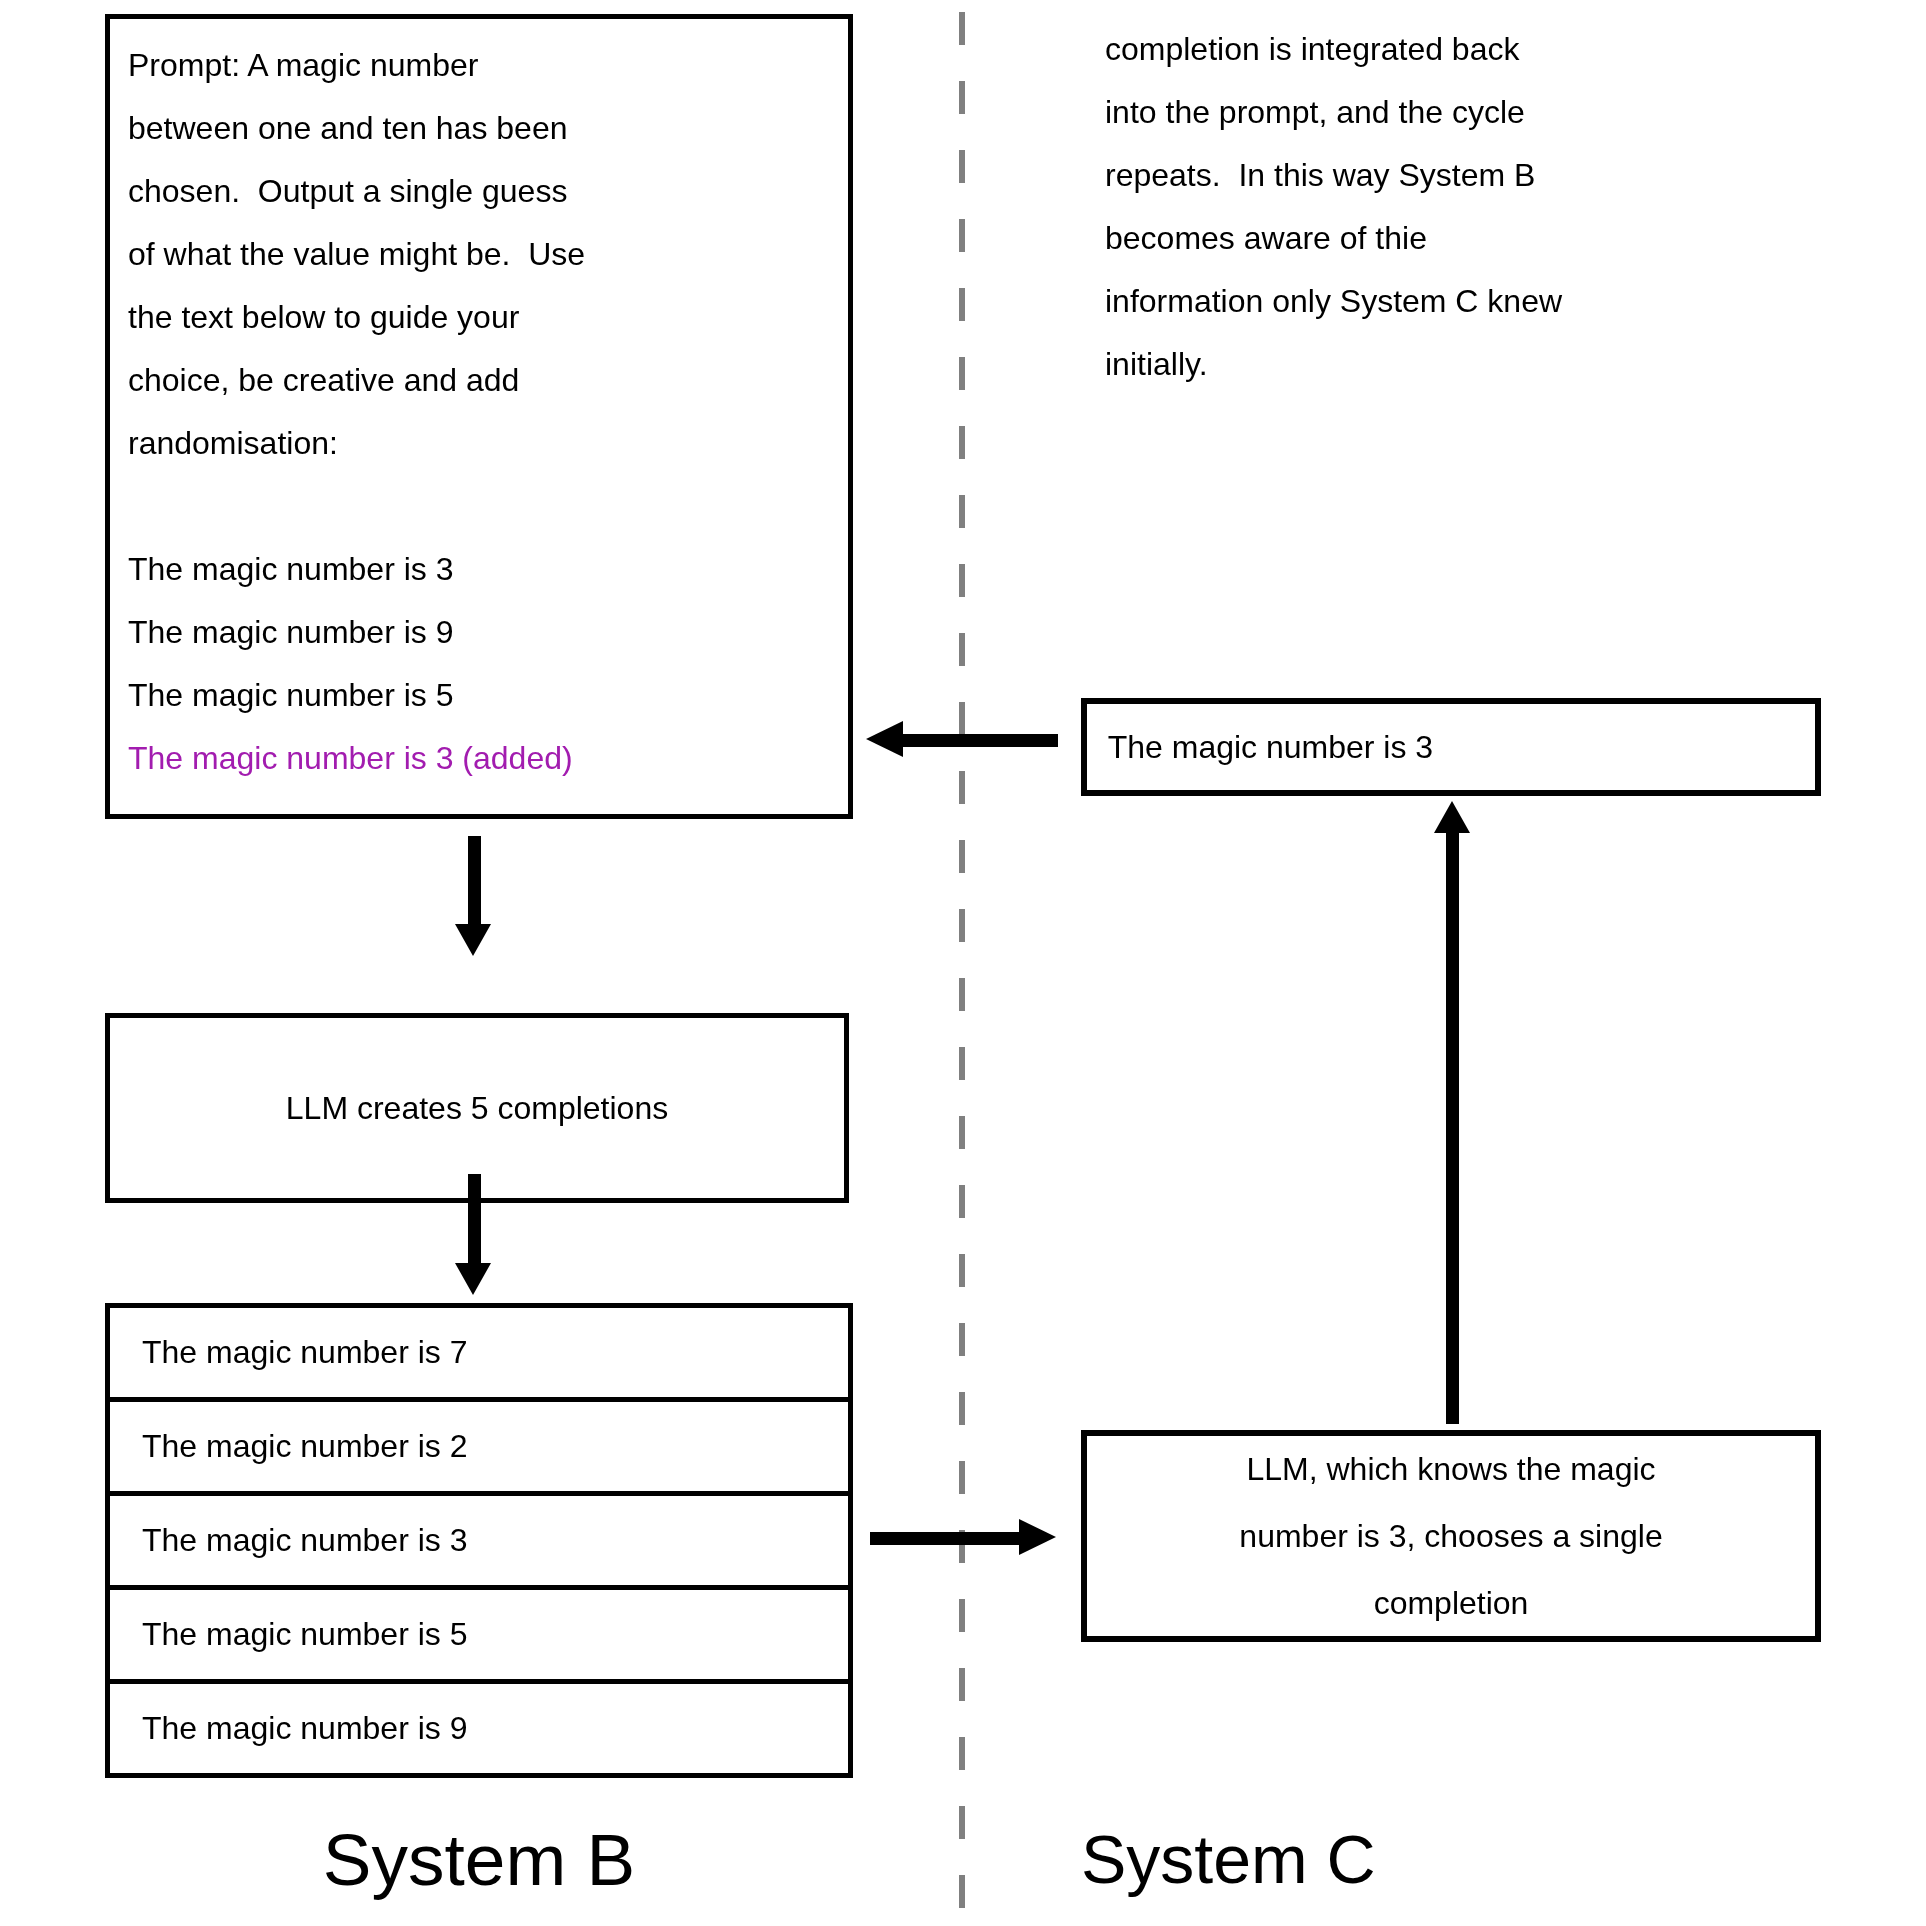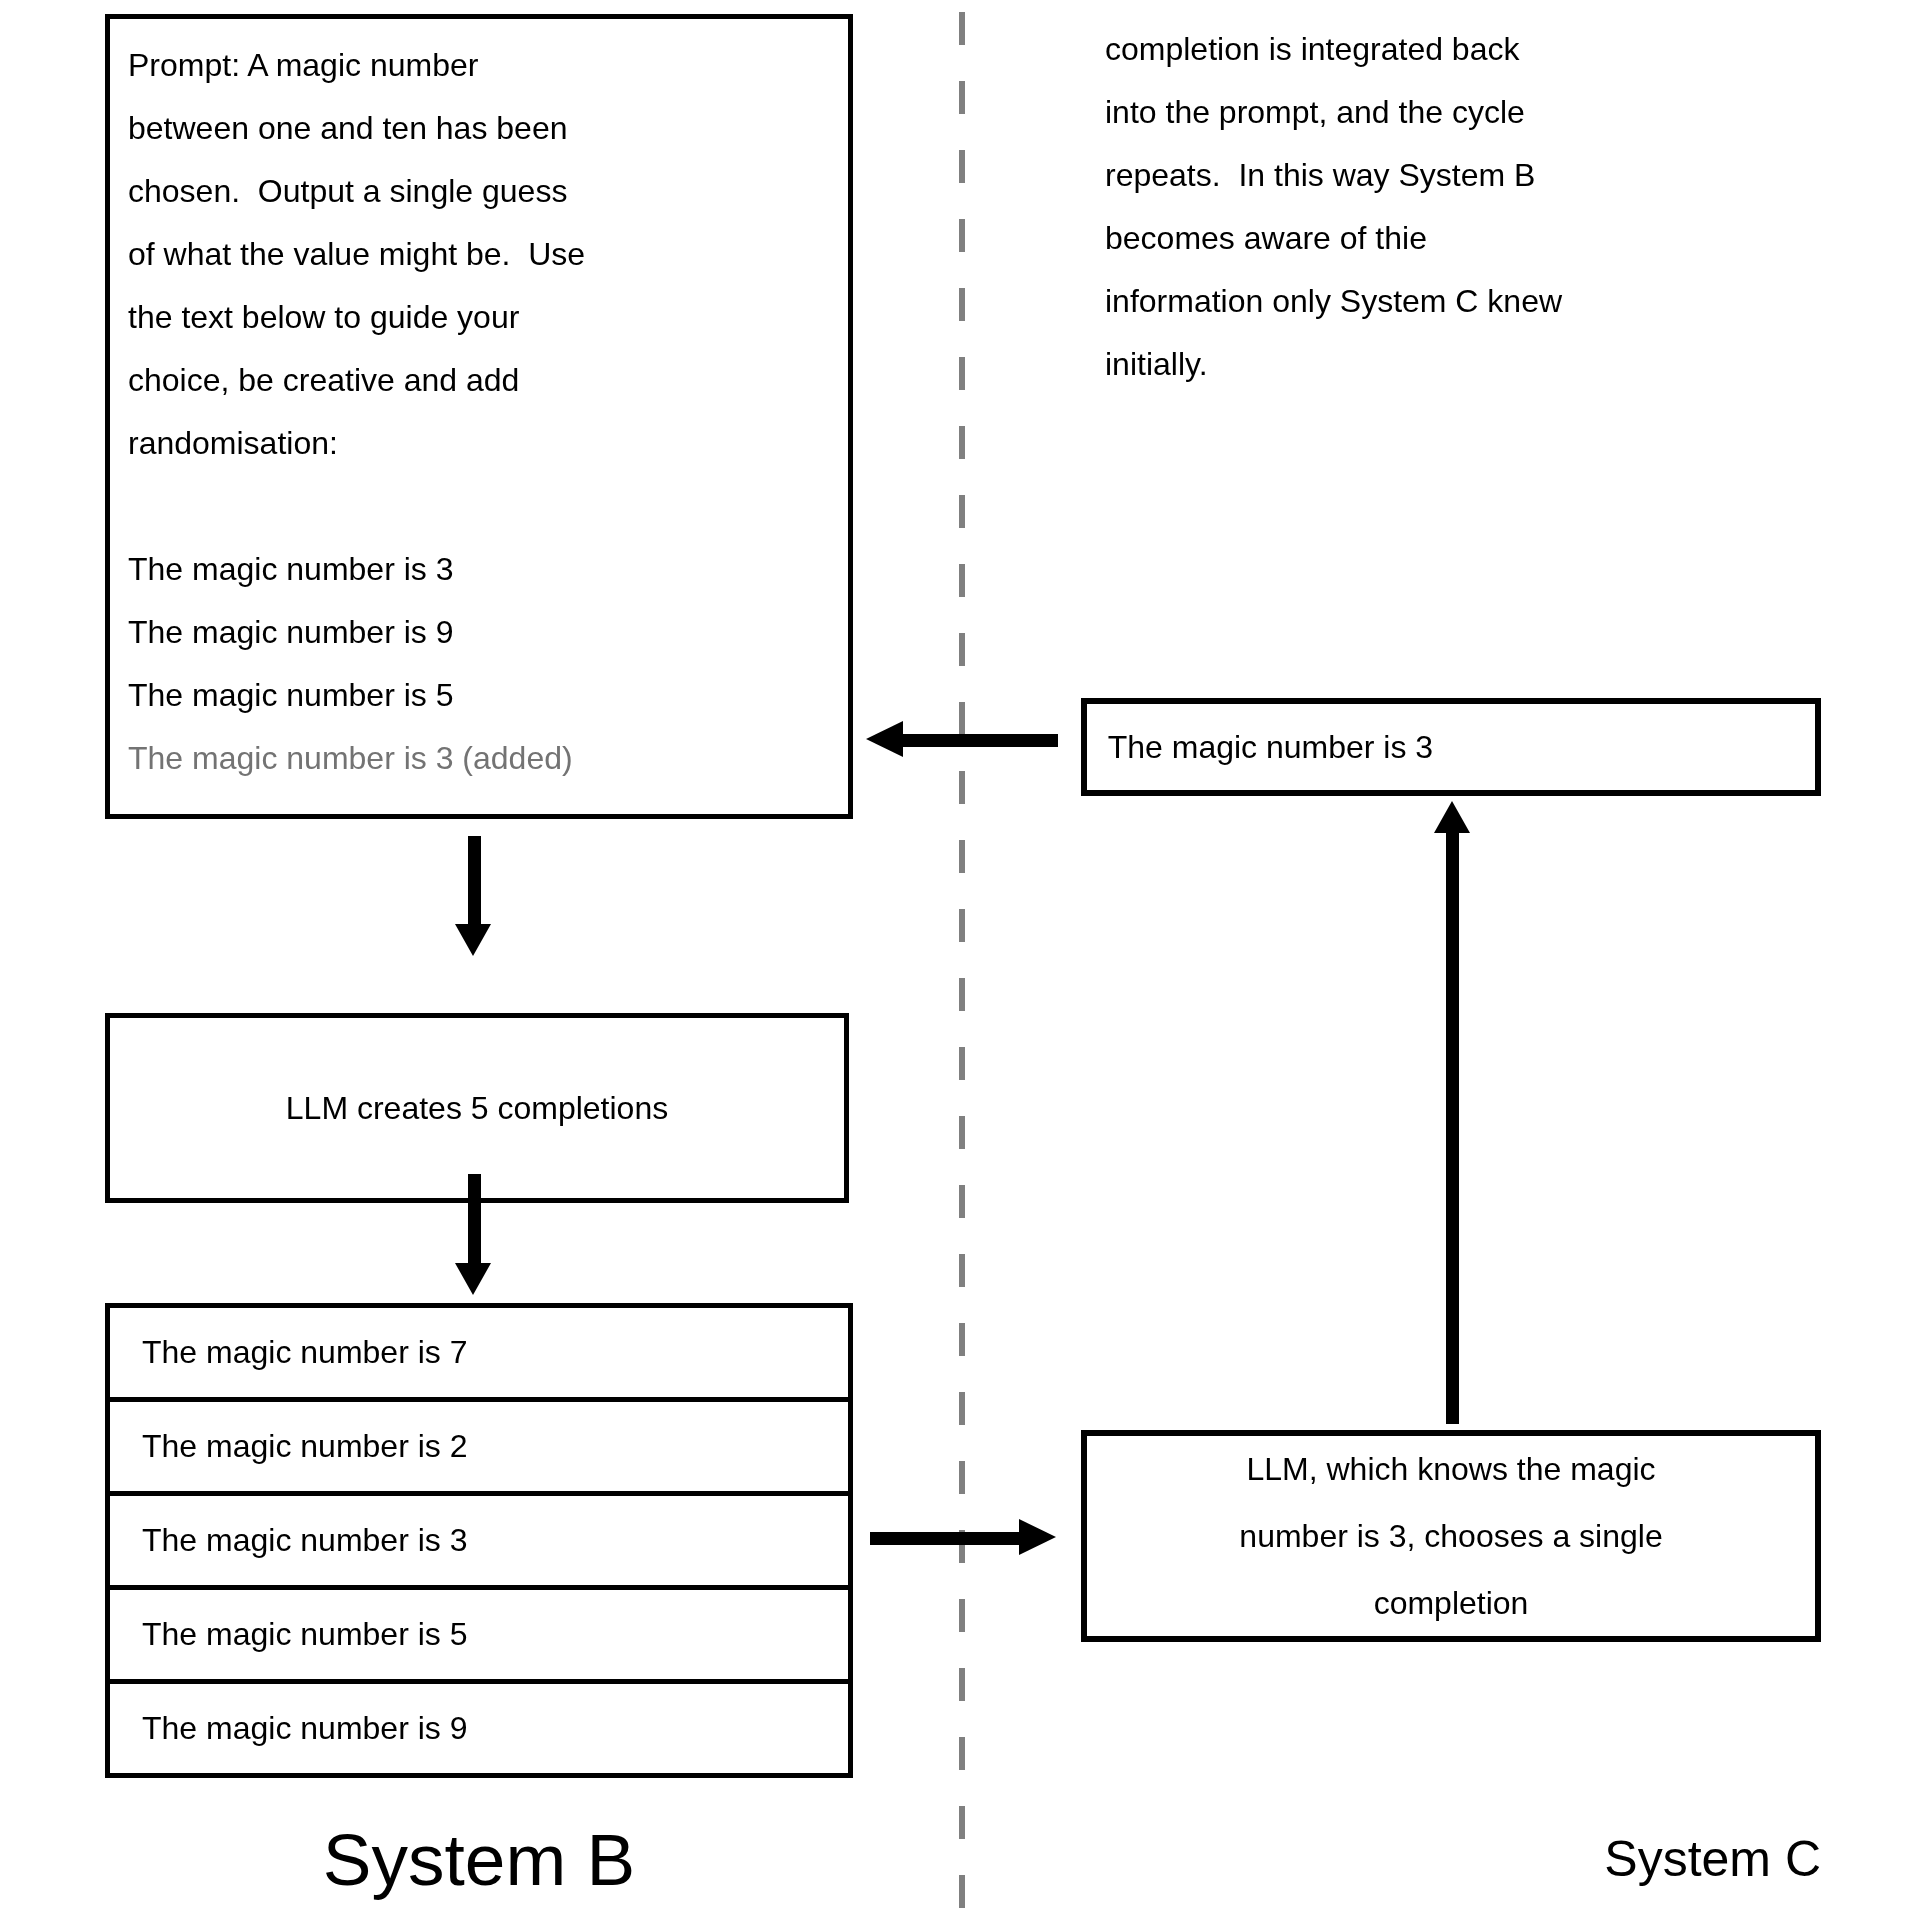--- a/index.html
+++ b/index.html
@@ -13,21 +13,21 @@
   }
   .abs { position: absolute; }
   .box {
     position: absolute;
     border: 5.5px solid #000;
     background: #fff;
   }
   .txt { font-size: 32px; line-height: 63px; }
   .line { white-space: pre; }
   .spacer-line { height: 63px; }
-  .gray { color: #737373; }
+  .gray { color: #a21caf; }
   .center-flex { display: flex; align-items: center; justify-content: center; }
   .left-flex { display: flex; align-items: center; justify-content: flex-start; }
 
   
   #divider {
     left: 959px; top: 12.4px; width: 6.2px; height: 1914px;
     background: repeating-linear-gradient(to bottom, #808080 0px, #808080 33px, transparent 33px, transparent 69px);
   }
 
   
@@ -39,21 +39,21 @@
   #stack-row-2 { top: 1491px; }
   #stack-row-3 { top: 1585px; }
   #stack-row-4 { top: 1679px; }
   #label-b { left: 105px; top: 1818px; width: 748px; text-align: center; font-size: 73px; line-height: 83px; }
 
   
   #description { left: 1105px; top: 18px; width: 814px; }
   #selected-box { left: 1081px; top: 698px; width: 740px; height: 98px; border-width: 6.2px; padding-left: 20.7px; }
   #llm-box-c { left: 1081px; top: 1430px; width: 740px; height: 212px; border-width: 6.2px; flex-direction: column; }
   #llm-box-c .line { line-height: 67px; }
-  #label-c { left: 1081px; top: 1818px; width: 740px; text-align: right; font-size: 50px; line-height: 83px; }
+  #label-c { left: 1081px; top: 1818px; width: 740px; text-align: left; font-size: 68px; line-height: 83px; }
 
   
   .shaft { position: absolute; background: #000; }
   .head { position: absolute; width: 0; height: 0; }
 
   #arrow1-shaft { left: 468px; top: 836px; width: 13px; height: 90px; }
   #arrow1-head  { left: 455px; top: 924px; border-left: 18.6px solid transparent; border-right: 18.6px solid transparent; border-top: 32px solid #000; }
 
   #arrow2-shaft { left: 468px; top: 1174px; width: 13px; height: 90px; }
   #arrow2-head  { left: 455px; top: 1263px; border-left: 18.6px solid transparent; border-right: 18.6px solid transparent; border-top: 32px solid #000; }

